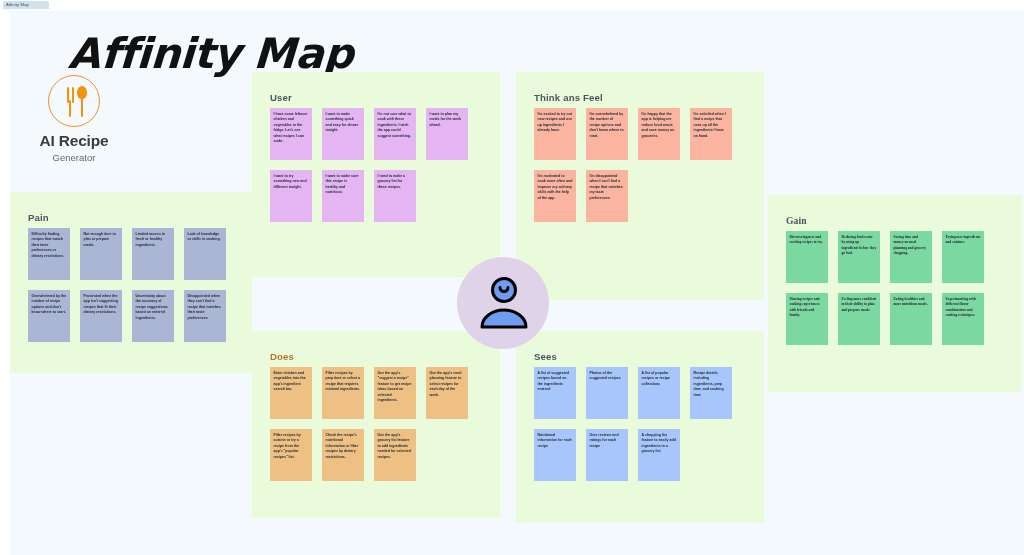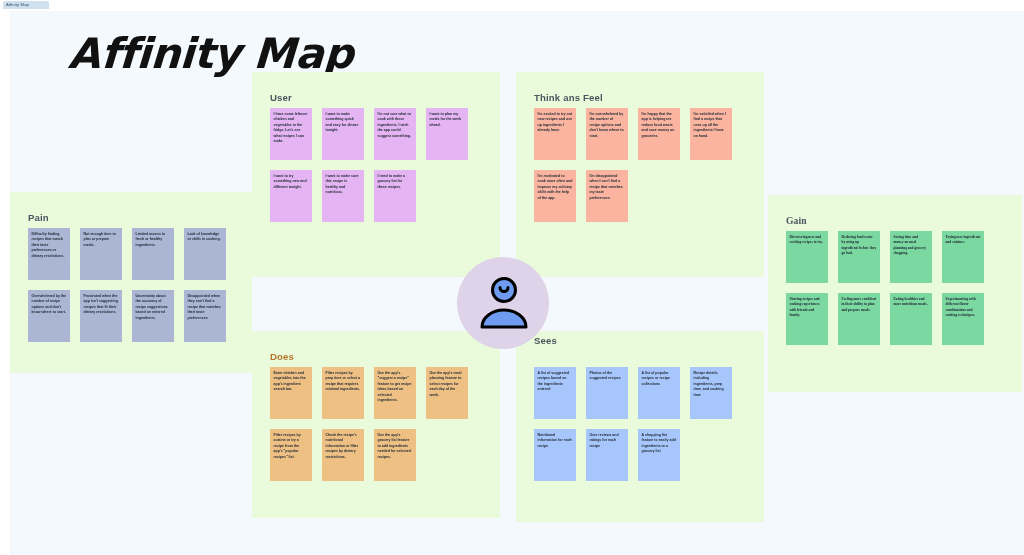--- a/index.html
+++ b/index.html
@@ -157,35 +157,46 @@
 <body>
 
 <div id="tabstrip">
   <div id="tab">Affinity Map</div>
 </div>
 
 <div id="canvas">
 
   <div id="title">Affinity Map</div>
 
+  <div id="brand">
+    <div id="logo-circle">
+      <div class="fork-tine" style="left:18px; top:11px; height:16px;"></div>
+      <div class="fork-tine" style="left:23px; top:11px; height:16px;"></div>
+      <div class="spoon-stem" style="left:19.5px; top:24px; height:17px;"></div>
+      <div class="spoon-bowl" style="left:28px; top:10px;"></div>
+      <div class="spoon-stem" style="left:31.5px; top:21px; height:20px;"></div>
+    </div>
+    <div id="brand-name">AI Recipe</div>
+    <div id="brand-sub">Generator</div>
+  </div>
 
   <div id="panels">
       <div class="panel" style="left: 242px; top: 61px; width: 248px; height: 205px;">
         <div class="panel-title" style="left: 18px; top: 20px;">User</div>
         <div class="notes" style="left: 18px; top: 36px; width: 198px; gap: 10px;">
           <div class="note c-purple tall" style="width: 42px; min-height: 52px;">I have some leftover chicken and vegetables in the fridge. Let's see what recipes I can make.</div>
           <div class="note c-purple" style="width: 42px; min-height: 52px;">I want to make something quick and easy for dinner tonight.</div>
           <div class="note c-purple tall" style="width: 42px; min-height: 52px;">I'm not sure what to cook with these ingredients. I wish the app could suggest something.</div>
           <div class="note c-purple" style="width: 42px; min-height: 52px;">I want to plan my meals for the week ahead.</div>
           <div class="note c-purple" style="width: 42px; min-height: 52px;">I want to try something new and different tonight.</div>
           <div class="note c-purple" style="width: 42px; min-height: 52px;">I want to make sure this recipe is healthy and nutritious.</div>
           <div class="note c-purple" style="width: 42px; min-height: 52px;">I need to make a grocery list for these recipes.</div>
         </div>
       </div>
-      <div class="panel" style="left: 506px; top: 61px; width: 248px; height: 205px;">
+      <div class="panel" style="left: 506px; top: 61px; width: 248px; height: 228px;">
         <div class="panel-title" style="left: 18px; top: 20px;">Think ans Feel</div>
         <div class="notes" style="left: 18px; top: 36px; width: 198px; gap: 10px;">
           <div class="note c-salmon" style="width: 42px; min-height: 52px;">I'm excited to try out new recipes and use up ingredients I already have.</div>
           <div class="note c-salmon" style="width: 42px; min-height: 52px;">I'm overwhelmed by the number of recipe options and don't know where to start.</div>
           <div class="note c-salmon tall" style="width: 42px; min-height: 52px;">I'm happy that the app is helping me reduce food waste and save money on groceries.</div>
           <div class="note c-salmon tall" style="width: 42px; min-height: 52px;">I'm satisfied when I find a recipe that uses up all the ingredients I have on hand.</div>
           <div class="note c-salmon tall" style="width: 42px; min-height: 52px;">I'm motivated to cook more often and improve my culinary skills with the help of the app.</div>
           <div class="note c-salmon" style="width: 42px; min-height: 52px;">I'm disappointed when I can't find a recipe that matches my taste preferences.</div>
         </div>
       </div>
@@ -221,21 +232,21 @@
           <div class="note c-orange" style="width: 42px; min-height: 52px;">Enter chicken and vegetables into the app's ingredient search bar.</div>
           <div class="note c-orange tall" style="width: 42px; min-height: 52px;">Filter recipes by prep time or select a recipe that requires minimal ingredients.</div>
           <div class="note c-orange tall" style="width: 42px; min-height: 52px;">Use the app's "suggest a recipe" feature to get recipe ideas based on selected ingredients.</div>
           <div class="note c-orange tall" style="width: 42px; min-height: 52px;">Use the app's meal planning feature to select recipes for each day of the week.</div>
           <div class="note c-orange tall" style="width: 42px; min-height: 52px;">Filter recipes by cuisine or try a recipe from the app's "popular recipes" list.</div>
           <div class="note c-orange tall" style="width: 42px; min-height: 52px;">Check the recipe's nutritional information or filter recipes by dietary restrictions.</div>
           <div class="note c-orange tall" style="width: 42px; min-height: 52px;">Use the app's grocery list feature to add ingredients needed for selected recipes.</div>
         </div>
       </div>
       <div class="panel" style="left: 506px; top: 320px; width: 248px; height: 191px;">
-        <div class="panel-title" style="left: 18px; top: 4px;">Sees</div>
+        <div class="panel-title" style="left: 18px; top: 20px;">Sees</div>
         <div class="notes" style="left: 18px; top: 36px; width: 198px; gap: 10px;">
           <div class="note c-lblue" style="width: 42px; min-height: 52px;">A list of suggested recipes based on the ingredients entered</div>
           <div class="note c-lblue" style="width: 42px; min-height: 52px;">Photos of the suggested recipes</div>
           <div class="note c-lblue" style="width: 42px; min-height: 52px;">A list of popular recipes or recipe collections</div>
           <div class="note c-lblue" style="width: 42px; min-height: 52px;">Recipe details, including ingredients, prep time, and cooking time</div>
           <div class="note c-lblue" style="width: 42px; min-height: 52px;">Nutritional information for each recipe</div>
           <div class="note c-lblue" style="width: 42px; min-height: 52px;">User reviews and ratings for each recipe</div>
           <div class="note c-lblue" style="width: 42px; min-height: 52px;">A shopping list feature to easily add ingredients to a grocery list</div>
         </div>
       </div>

